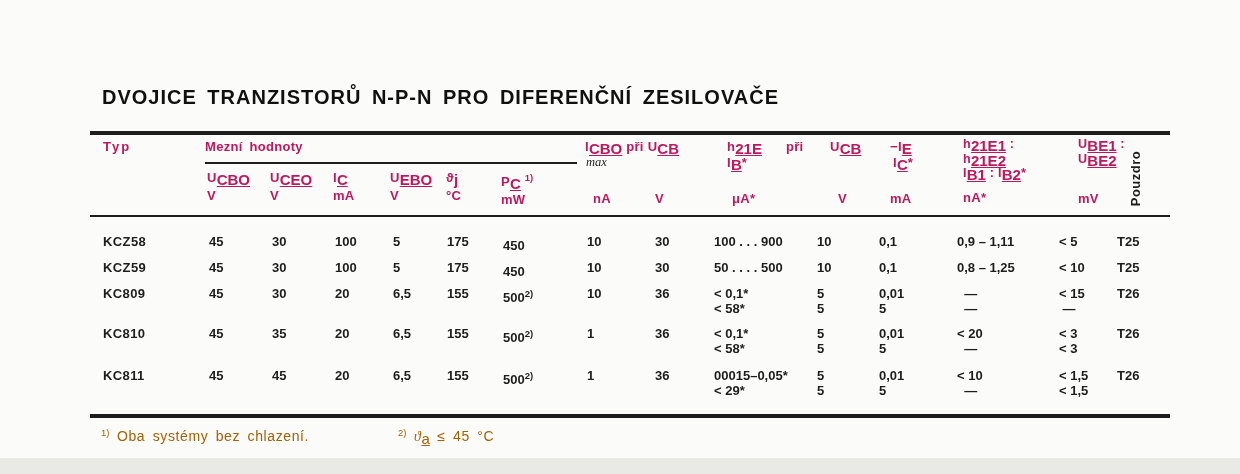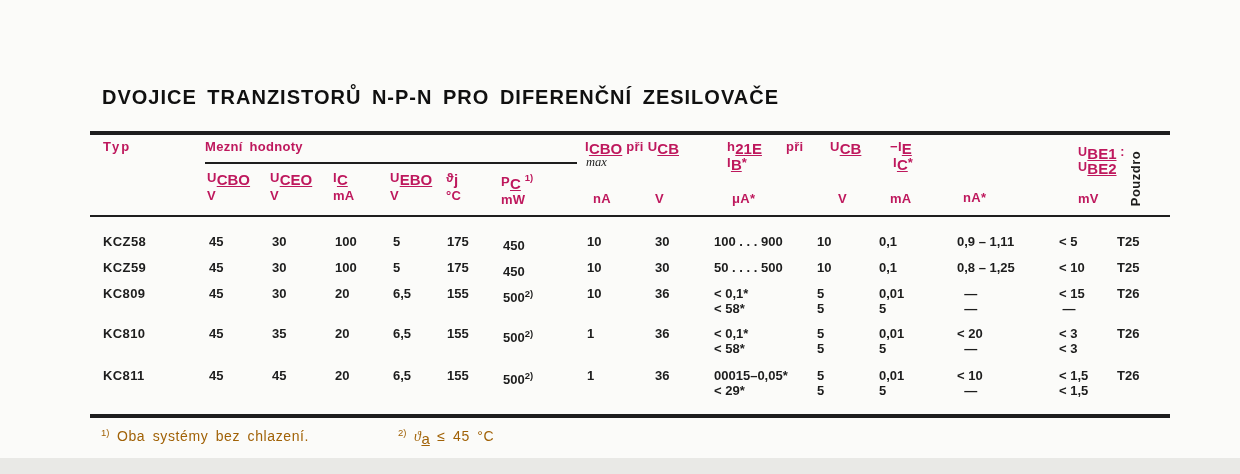--- a/index.html
+++ b/index.html
@@ -88,23 +88,37 @@
   <div class="abs h" style="left:838px;top:191px;">V</div>
 
   <div class="abs h" style="left:890px;top:139px;">
     <span>−I</span><span class="sb">E</span>
   </div>
   <div class="abs h" style="left:893px;top:155px;">
     <span>I</span><span class="sb">C</span><span>*</span>
   </div>
   <div class="abs h" style="left:890px;top:191px;">mA</div>
 
+  <div class="abs h small" style="left:963px;top:138px;">
+    <span class="l">
+      <span>h</span><span class="sb">21E1</span>
+      <span>:</span>
+    </span>
+    <span class="l">
+      <span>h</span><span class="sb">21E2</span>
+    </span>
+    <span class="l">
+      <span>I</span><span class="sb">B1</span>
+      <span>:</span>
+      <span>I</span><span class="sb">B2</span><span>*</span>
+    </span>
+  </div>
   <div class="abs h" style="left:963px;top:190px;">nA*</div>
 
-  <div class="abs h small" style="left:1078px;top:146px;">
+  <div class="abs h small" style="left:1078px;top:138px;">
     <span class="l">
       <span>U</span><span class="sb">BE1</span>
       <span>:</span>
     </span>
     <span class="l">
       <span>U</span><span class="sb">BE2</span>
     </span>
   </div>
   <div class="abs h" style="left:1078px;top:191px;">mV</div>
 

